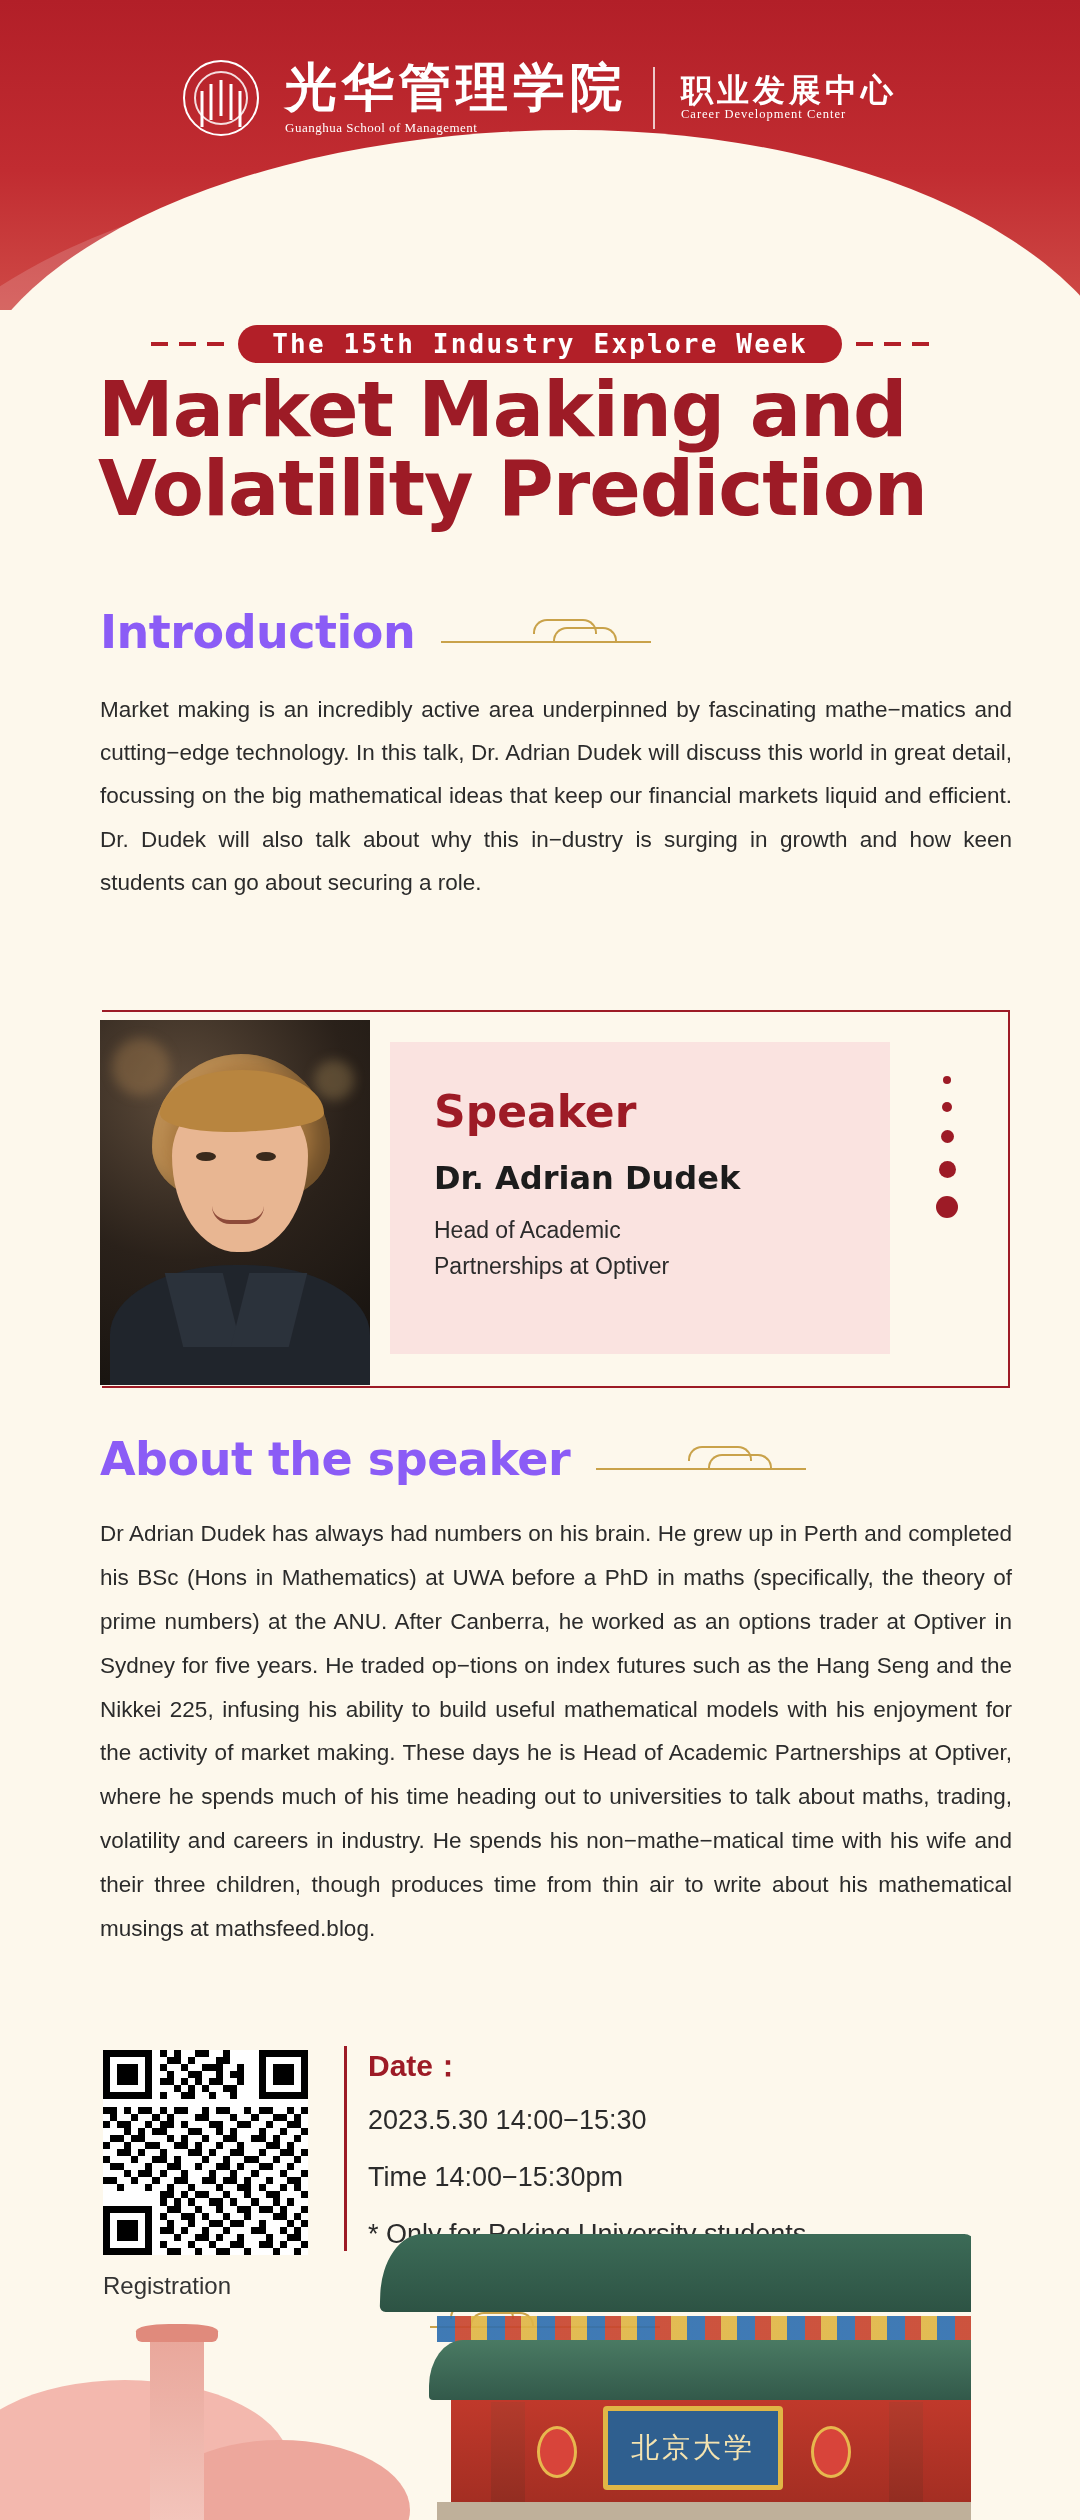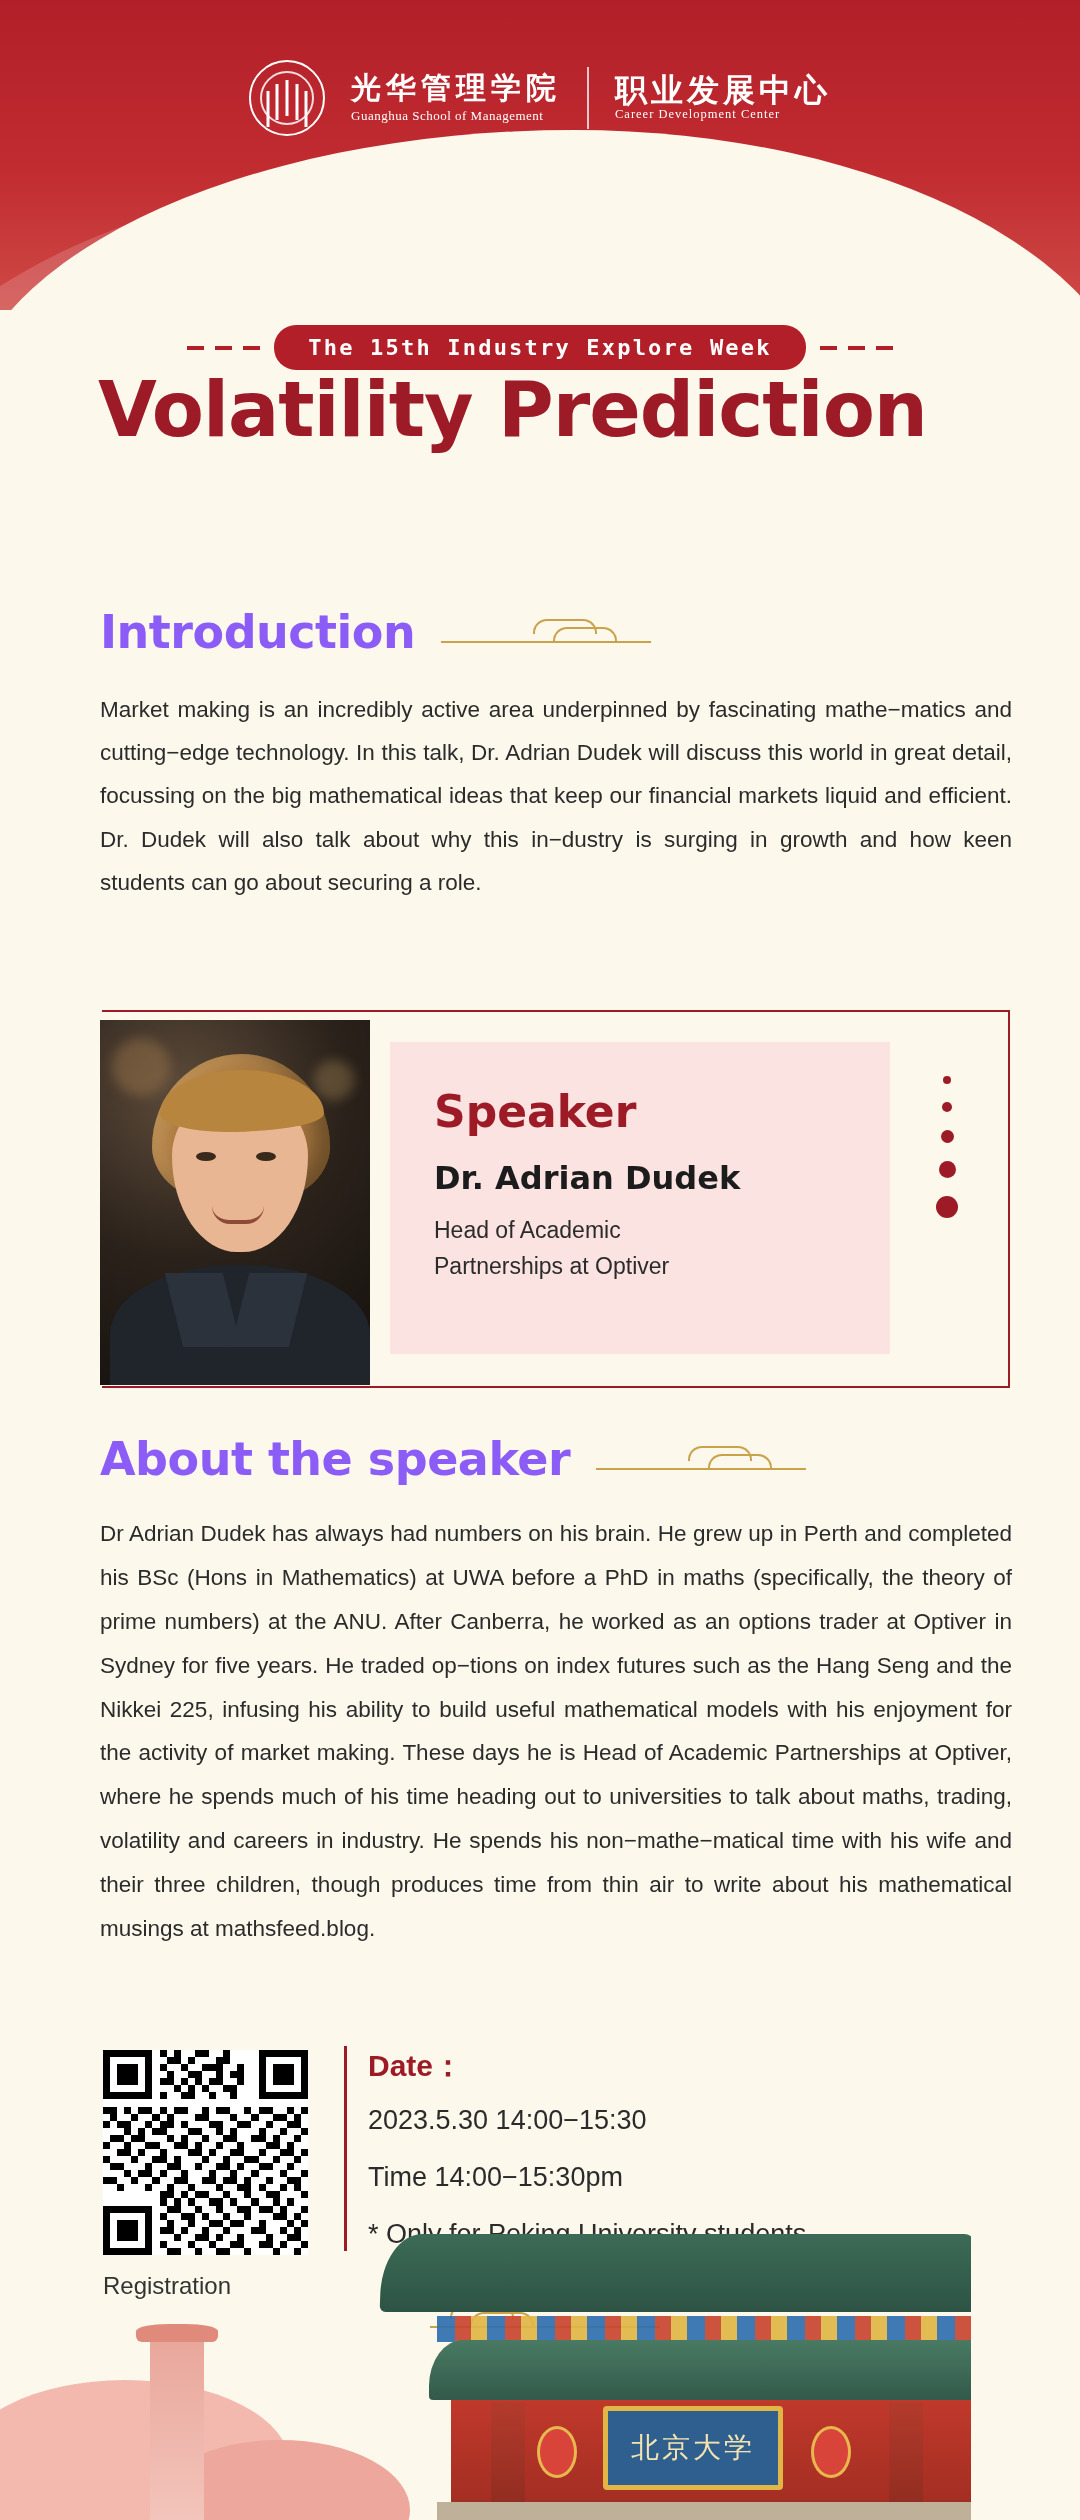--- a/index.html
+++ b/index.html
@@ -76,21 +76,21 @@
     left: 50%;
     top: 18px;
     width: 3px;
     height: 36px;
     background: #fff;
     transform: translateX(-50%);
     box-shadow: -10px 4px 0 0 #fff, 10px 4px 0 0 #fff, -19px 11px 0 0 #fff, 19px 11px 0 0 #fff;
   }
   .logo-cn {
     color: #fff;
-    font-size: 30px;
+    font-size: 52px;
     letter-spacing: 5px;
     font-weight: 700;
     line-height: 1.05;
     font-family: "DejaVu Sans", sans-serif;
   }
   .logo-en {
     color: #fff;
     font-size: 13px;
     letter-spacing: 0.5px;
     margin-top: 5px;
@@ -134,24 +134,24 @@
   }
   .dashes i {
     display: block;
     width: 17px;
     height: 4px;
     background: #b21f28;
   }
   .ribbon {
     background: #b21f28;
     color: #ffffff;
-    font-size: 22px;
+    font-size: 26px;
     font-weight: 700;
     letter-spacing: 2.2px;
-    padding: 10px 34px;
+    padding: 4px 34px;
     border-radius: 22px;
     font-family: "DejaVu Sans Mono", monospace;
     white-space: nowrap;
   }
 
   
   .main-title {
     position: absolute;
     top: 370px;
     left: 98px;
@@ -536,20 +536,21 @@
       </div>
     <div class="ribbon">The 15th Industry Explore Week</div>
     <div class="dashes">
         <i></i>
         <i></i>
         <i></i>
       </div>
   </div>
 
   <div class="main-title">
+    <div>Market Making and</div>
     <div>Volatility Prediction</div>
   </div>
 
   <div class="section-head" style="left:100px; top:605px;">
     <div class="txt">Introduction</div>
     <div class="ornament">
       <div class="bar"></div>
         <div class="hook1"></div>
         <div class="hook2"></div>
     </div>

